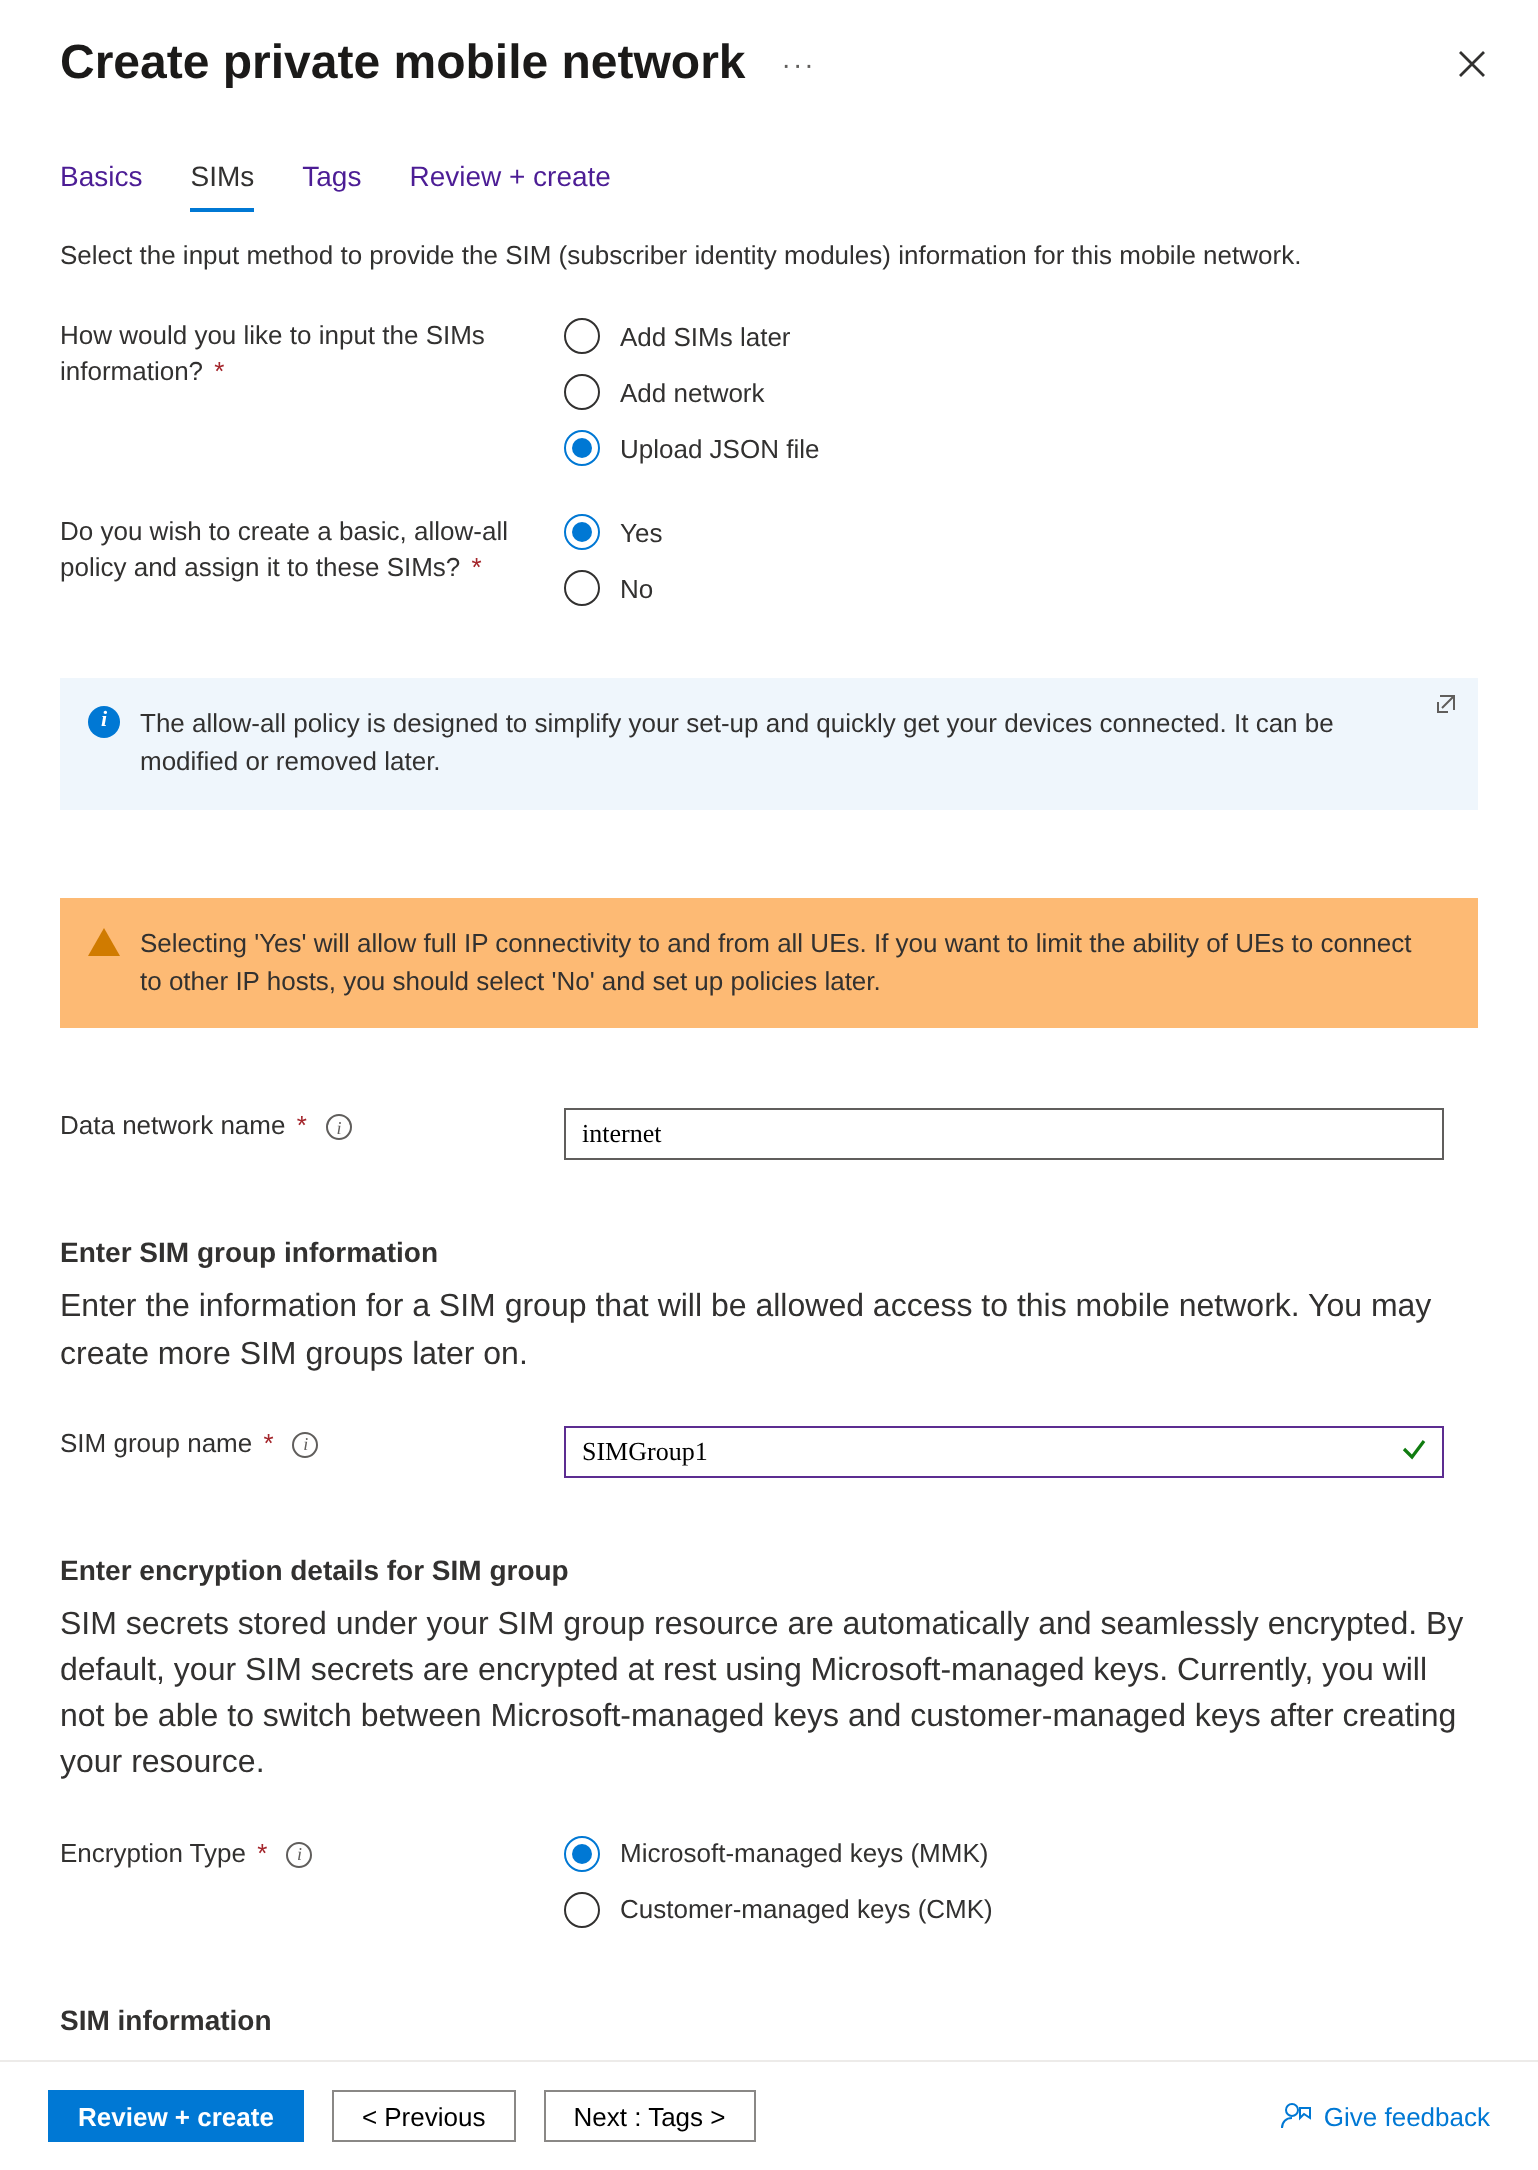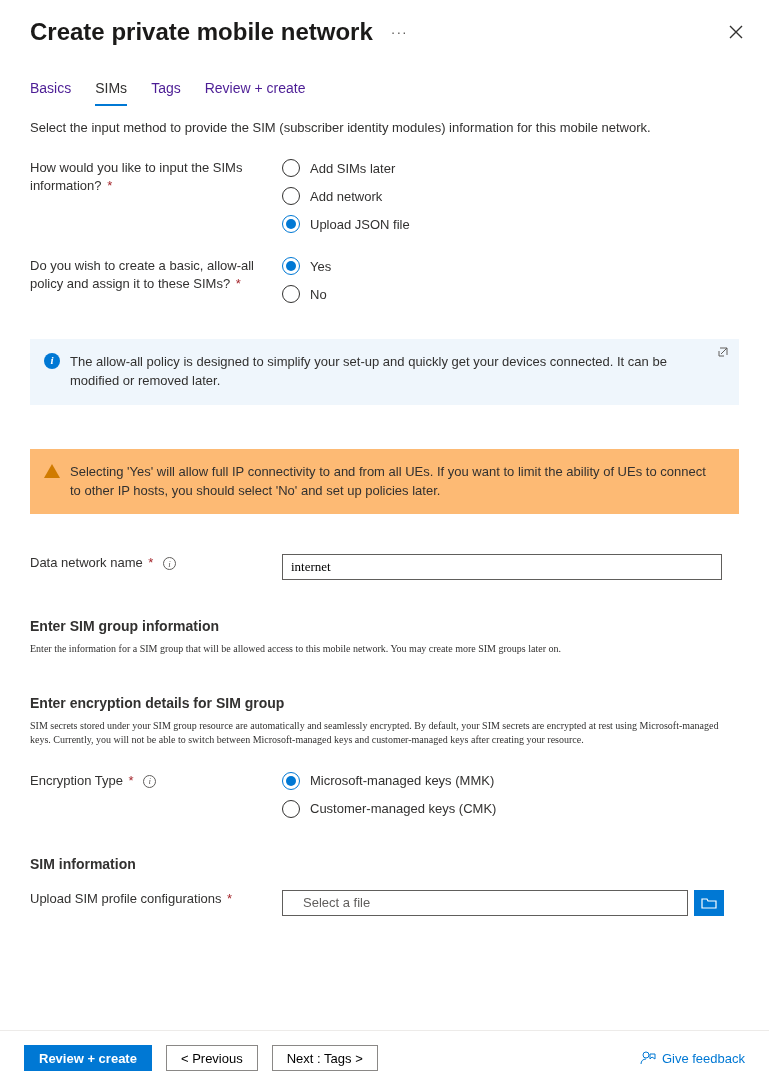--- a/index.html
+++ b/index.html
@@ -29,21 +29,21 @@
   .info-icon { width:16px; height:16px; border-radius:50%; background:#0078d4; color:#fff; display:flex; align-items:center; justify-content:center; font-size:11px; font-weight:bold; flex-shrink:0; font-style: italic; font-family: Georgia, serif; }
   .warn-icon { width: 0; height: 0; border-left: 8px solid transparent; border-right: 8px solid transparent; border-bottom: 14px solid #d07b00; flex-shrink:0; position:relative; margin-top:1px; }
   .popout { position:absolute; top:6px; right:10px; width:12px; height:12px; }
   .popout svg { width:12px; height:12px; color:#605e5c; }
   .text-input { width: 100%; max-width: 440px; height: 26px; padding: 0 8px; font-size: 13px; border: 1px solid #605e5c; font-family: Liberation Serif, serif; }
   .text-input.valid-border { border: 1px solid #5c2d91; }
   .input-wrap { position: relative; max-width: 440px; }
   .valid-check { position:absolute; right:8px; top:50%; transform:translateY(-50%); color:#107c10; }
   .valid-check svg { width:14px; height:14px; }
   .section-head { font-weight: 600; font-size: 14px; margin-top: 38px; }
-  .section-desc { margin-top: 8px; font-size: 10px; line-height: 1.45; font-family: Liberation Serif, serif; }
+  .section-desc { margin-top: 8px; font-size: 16px; line-height: 1.45; }
   .info-circle { display:inline-flex; width:13px; height:13px; border:1px solid #605e5c; border-radius:50%; align-items:center; justify-content:center; font-size:9px; color:#605e5c; margin-left:6px; vertical-align:middle; font-style: italic; font-family: Georgia, serif; cursor:help; }
   .file-row { display:flex; margin-top: 18px; }
   .file-input { flex:1; max-width: 406px; height:26px; border:1px solid #605e5c; padding:0 20px; font-size:13px; color:#605e5c; display:flex; align-items:center; }
   .file-btn { width:30px; height:26px; background:#0078d4; margin-left:6px; display:flex; align-items:center; justify-content:center; cursor:pointer; }
   .file-btn svg { width:16px; height:16px; color:#fff; }
   .footer { border-top: 1px solid #edebe9; padding: 14px 24px; display:flex; align-items:center; gap:14px; }
   .btn { height: 26px; padding: 0 14px; font-size: 13px; border: 1px solid #8a8886; background:#fff; cursor:pointer; display:flex; align-items:center; }
   .btn.primary { background:#0078d4; border-color:#0078d4; color:#fff; font-weight:600; }
   .feedback { margin-left:auto; color:#0078d4; display:flex; align-items:center; gap:6px; cursor:pointer; font-size:13px; }
   .feedback svg { width:16px; height:16px; }
@@ -139,20 +139,36 @@
         <span class="info-circle">i</span>
       </div>
       <div class="input-col">
         <input class="text-input" value="internet" style="">
       </div>
     </div>
 
     <div class="section-head">Enter SIM group information</div>
     <div class="section-desc">Enter the information for a SIM group that will be allowed access to this mobile network. You may create more SIM groups later on.</div>
 
+    <div class="form-row">
+      <div class="label-col">
+        <span>SIM group name</span><span class="req"> *</span>
+        <span class="info-circle">i</span>
+      </div>
+      <div class="input-col">
+        <div class="input-wrap">
+          <input class="text-input valid-border" value="SIMGroup1" style="">
+          <span class="valid-check">
+            <svg viewBox="0 0 14 14">
+                <path d="M2 7 L6 11 L12 3" stroke="currentColor" stroke-width="1.6" fill="none"></path>
+              </svg>
+          </span>
+        </div>
+      </div>
+    </div>
 
     <div class="section-head">Enter encryption details for SIM group</div>
     <div class="section-desc">SIM secrets stored under your SIM group resource are automatically and seamlessly encrypted. By default, your SIM secrets are encrypted at rest using Microsoft-managed keys. Currently, you will not be able to switch between Microsoft-managed keys and customer-managed keys after creating your resource.</div>
 
     <div class="form-row">
       <div class="label-col">
         <span>Encryption Type</span><span class="req"> *</span>
         <span class="info-circle">i</span>
       </div>
       <div class="input-col">

